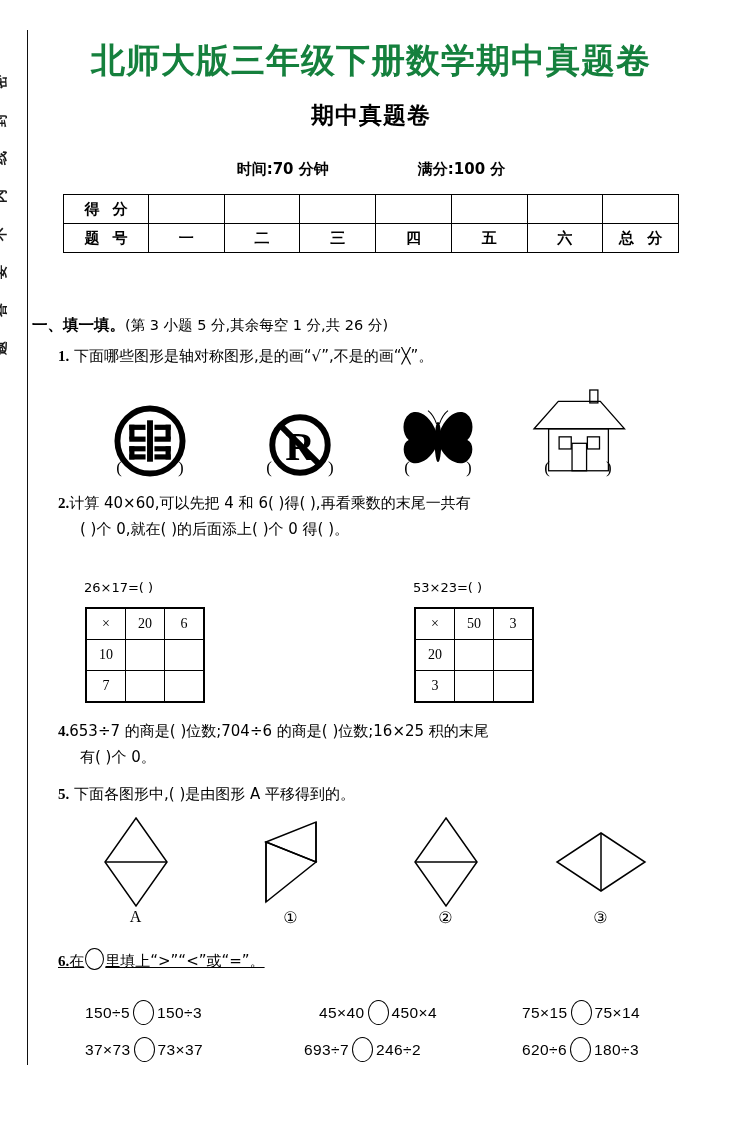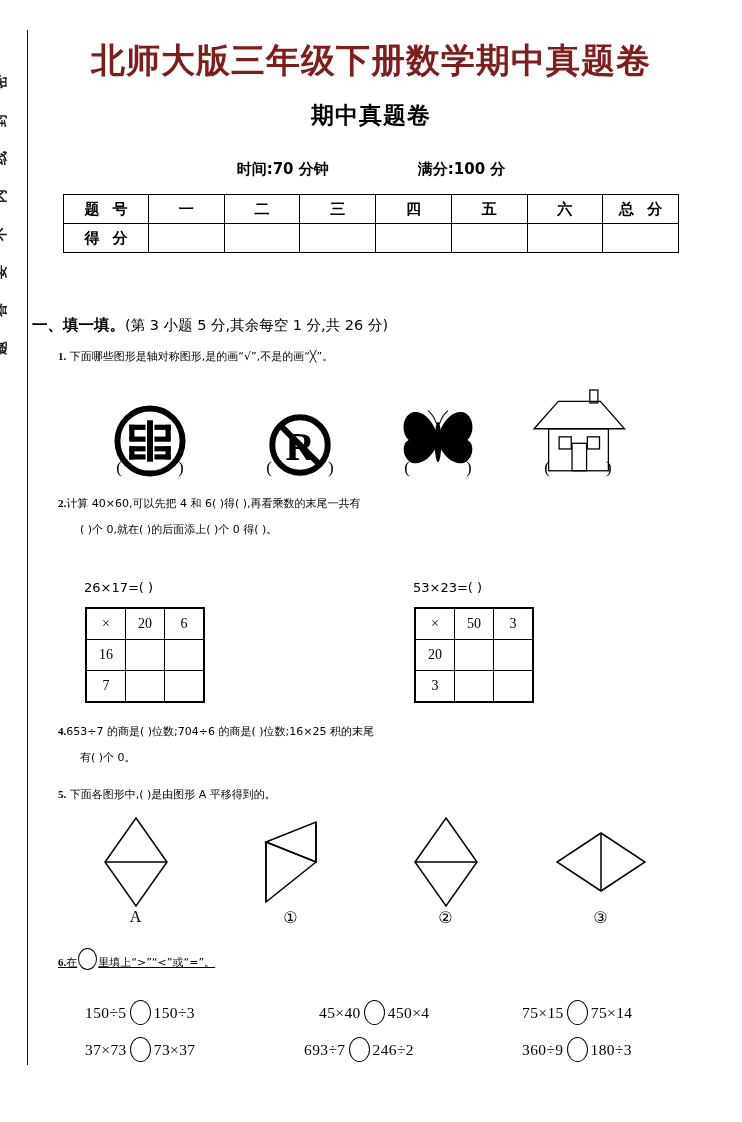--- a/index.html
+++ b/index.html
@@ -32,21 +32,21 @@
     color:#1a1a1a;
   }
 
   
   .main-title{
     position:absolute;left:0;right:0;top:38px;
     text-align:center;
     font-family:"DejaVu Sans","Liberation Sans",sans-serif;
     font-size:34px;font-weight:700;
     letter-spacing:1px;
-    color:#7f1d1d;
+    color:#15803d;
   }
   .sub-title{
     position:absolute;left:0;right:0;top:100px;
     text-align:center;
     font-family:"DejaVu Sans","Liberation Sans",sans-serif;
     font-size:23px;font-weight:700;
     letter-spacing:1px;
   }
   .meta-row{
     position:absolute;left:0;right:0;top:160px;
@@ -79,21 +79,21 @@
     position:absolute;left:32px;top:315px;
     font-size:15.5px;
     font-family:"DejaVu Sans","Liberation Sans",sans-serif;
     font-weight:700;
     white-space:nowrap;
   }
   .sec-head .note{font-weight:400;font-size:14.5px;}
 
   .q{
     position:absolute;
-    font-size:11px;
+    font-size:15px;
     line-height:26px;
     white-space:nowrap;
     font-family:"DejaVu Sans","Liberation Sans",sans-serif;
   }
   .qnum{font-family:"Liberation Serif","DejaVu Serif",serif;font-weight:700;}
 
   #q1{left:58px;top:343px;}
   #q2{left:58px;top:490px;}
   #q3{left:58px;top:551px;}
   #q4{left:58px;top:718px;}
@@ -169,21 +169,21 @@
     position:relative;height:37px;
   }
   .cmp-item{
     position:absolute;top:0;
     display:flex;align-items:center;
     font-size:15.5px;
     font-family:"DejaVu Sans","Liberation Sans",sans-serif;
     white-space:nowrap;
   }
   .cmp-item .lhs,.cmp-item .rhs{
-    font-family:Liberation Serif, serif;
+    font-family:Liberation Sans, sans-serif;
     letter-spacing:.4px;
   }
   .circ{
     display:inline-block;width:19px;height:23px;
     border:1.6px solid #000;border-radius:50%;
     margin:0 3px;
   }
   .circ-inline{
     display:inline-block;width:17px;height:20px;
     border:1.6px solid #000;border-radius:50%;
@@ -201,38 +201,38 @@
   <div class="main-title">北师大版三年级下册数学期中真题卷</div>
   <div class="sub-title">期中真题卷</div>
   <div class="meta-row">
     <span>时间:70 分钟</span>
     <span>满分:100 分</span>
   </div>
 
   <table class="score-table">
     <tbody>
         <tr>
+      <td class="head-label">得 分</td>
+      <td></td>
+      <td></td>
+      <td></td>
+      <td></td>
+      <td></td>
+      <td></td>
+      <td></td>
+    </tr>
+    <tr>
       <td class="head-label">题 号</td>
       <td>一</td>
       <td>二</td>
       <td>三</td>
       <td>四</td>
       <td>五</td>
       <td>六</td>
       <td>总 分</td>
-    </tr>
-    <tr>
-      <td class="head-label">得 分</td>
-      <td></td>
-      <td></td>
-      <td></td>
-      <td></td>
-      <td></td>
-      <td></td>
-      <td></td>
     </tr>
   </tbody>
     </table>
 
   <div class="sec-head">
     <span>一、填一填。</span><span class="note">(第 3 小题 5 分,其余每空 1 分,共 26 分)</span>
   </div>
 
   <div class="q" id="q1">
     <span class="qnum">1.</span>
@@ -308,21 +308,21 @@
   <div class="grid-eq" id="eq-b">53×23=(     )</div>
 
   <table class="mgrid" id="grid-a">
     <tbody>
         <tr>
       <td>×</td>
       <td>20</td>
       <td>6</td>
     </tr>
     <tr>
-      <td>16</td>
+      <td>10</td>
       <td></td>
       <td></td>
     </tr>
     <tr>
       <td>7</td>
       <td></td>
       <td></td>
     </tr>
   </tbody>
     </table>
@@ -428,20 +428,20 @@
         <span class="lhs">37×73</span>
         <span class="circ"></span>
         <span class="rhs">73×37</span>
       </div>
       <div class="cmp-item" style="left:219px;">
         <span class="lhs">693÷7</span>
         <span class="circ"></span>
         <span class="rhs">246÷2</span>
       </div>
       <div class="cmp-item" style="left:437px;">
-        <span class="lhs">360÷9</span>
+        <span class="lhs">620÷6</span>
         <span class="circ"></span>
         <span class="rhs">180÷3</span>
       </div>
     </div>
   </div>
 
 </div>
 
 </body></html>

